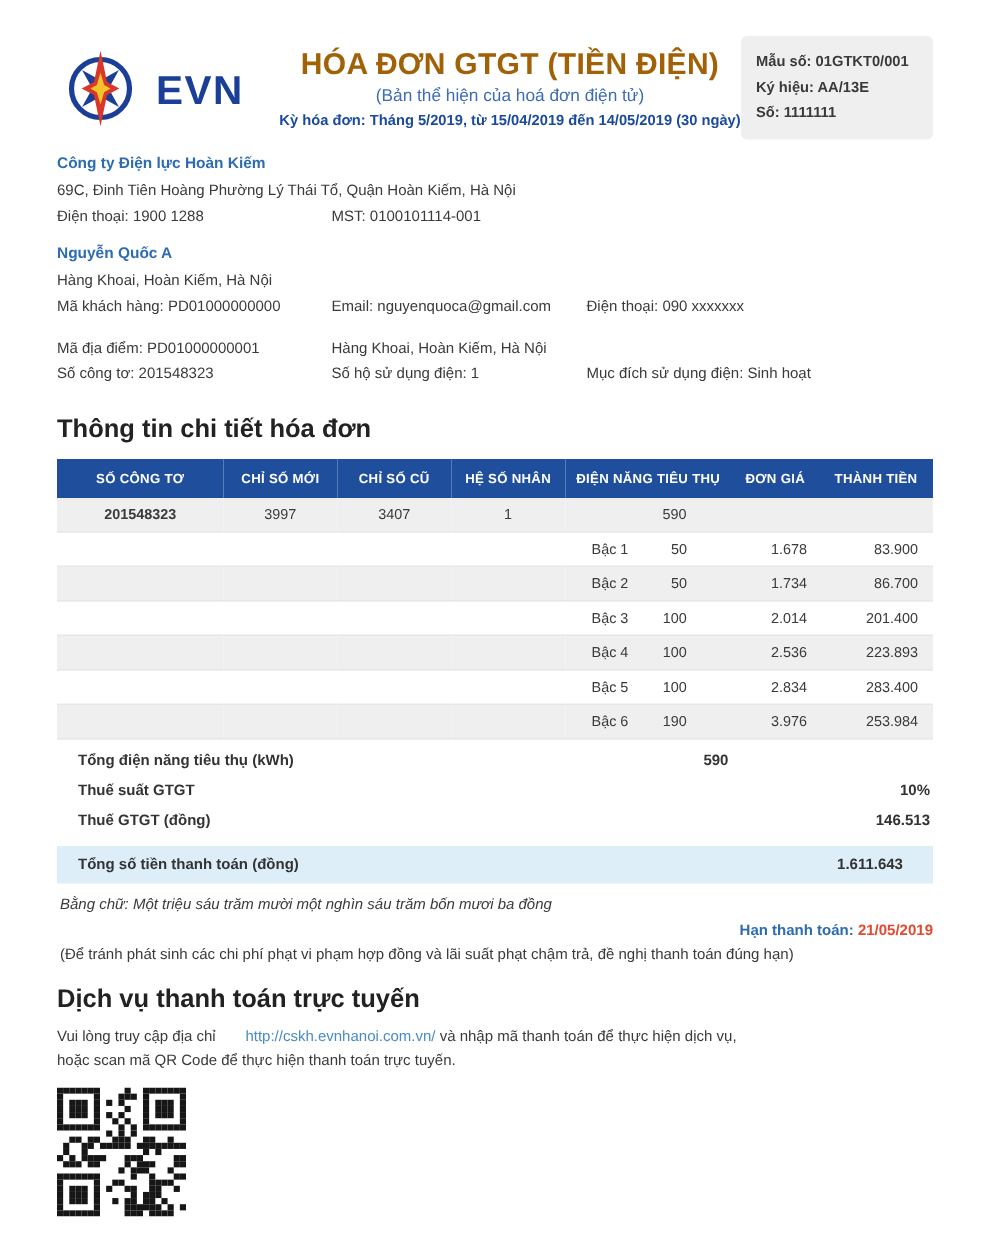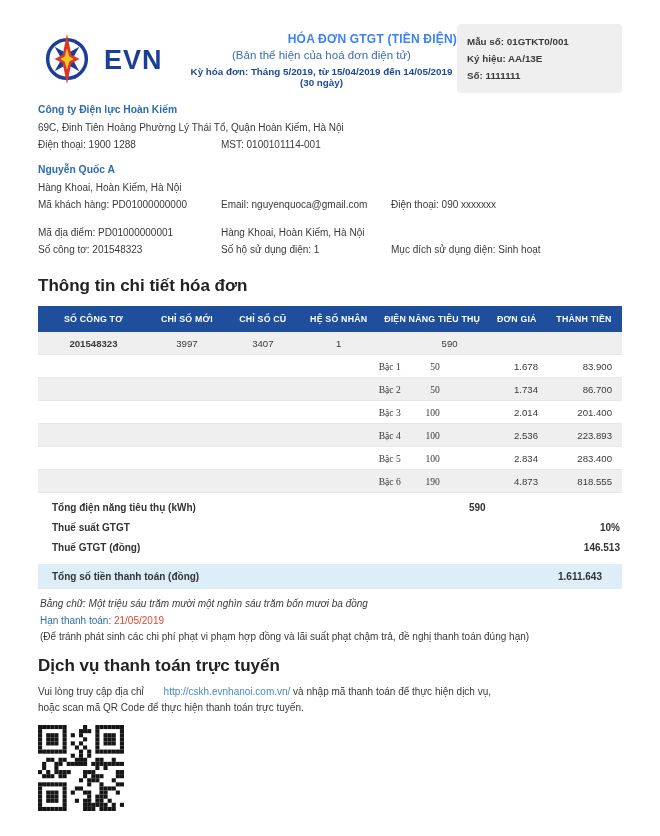--- a/index.html
+++ b/index.html
@@ -9,25 +9,25 @@
     font-family:"Liberation Sans", sans-serif; color:#3a3a3a; font-size:10px;
   }
   .page { padding:22px 38px 0 38px; }
 
   
   .header { display:flex; align-items:flex-start; }
   .logo-wrap { width:148px; padding-top:8px; }
   .logo-row { display:flex; align-items:center; gap:8px; }
   .evn-text { color:#1b3f96; font-weight:bold; font-size:27px; letter-spacing:1px; }
   .title-wrap { flex:1; text-align:center; padding-top:10px; }
-  .inv-title { color:#3b82f6; font-weight:bold; font-size:12px; letter-spacing:.2px;text-align:right; }
+  .inv-title { color:#a16207; font-weight:bold; font-size:20px; letter-spacing:.2px; }
   .inv-sub { color:#3c6cb4; font-size:11.5px; margin-top:3px; }
   .inv-period { color:#1b4a9b; font-weight:bold; font-size:9.8px; margin-top:5px; }
   .meta-box {
-    width:165px; background:#efefef; border-radius:4px; padding:9px 10px;
+    width:128px; background:#efefef; border-radius:4px; padding:9px 10px;
     font-size:9.8px; font-weight:bold; color:#3a3a3a; line-height:1.75; margin-top:2px;
   }
 
   
   .section { margin-top:11px; }
   .sec-name { color:#2e6cb0; font-weight:bold; font-size:10.3px; margin-bottom:4px; }
   .info-line { line-height:1.7; }
   .cols3 { display:grid; grid-template-columns:183px 170px 1fr; line-height:1.7; }
 
   
@@ -37,36 +37,36 @@
   table { border-collapse:collapse; width:100%; table-layout:fixed; }
   .inv-table { margin-top:10px; }
   .inv-table th {
     background:#1e4e9c; color:#fff; font-weight:bold; font-size:8.8px;
     padding:8px 2px; text-align:center; letter-spacing:.2px;
   }
   .inv-table td { font-size:9.6px; padding:5.5px 2px; text-align:center; color:#3a3a3a; }
   .inv-table tr.stripe { background:#efefef; }
   .inv-table tbody tr { border-bottom:1px solid #e7e7e7; }
   td.bold { font-weight:bold; }
-  .tier-cell { display:flex; justify-content:flex-start; padding-right:12px; gap:15px;font-family:Liberation Serif, serif; }
+  .tier-cell { display:flex; justify-content:center; padding-right:12px; gap:15px; }
   .tier-cell .qty { min-width:24px; text-align:right; }
   td.num-right { text-align:right; padding-right:8px; }
   td.amt-right { text-align:right; padding-right:10px; }
   td.cons-right { text-align:right; padding-right:30px; }
 
   
   .totals-table { margin-top:4px; }
   .totals-table td { font-size:10px; font-weight:bold; padding:4.5px 2px; color:#333; }
   .totals-table td.lbl { text-align:left; padding-left:14px; }
   .grand-table { margin-top:7px; }
   .grand-table td { background:#ddeef8; font-size:10px; font-weight:bold; padding:7px 2px; color:#333; }
   .grand-table td.lbl { text-align:left; padding-left:14px; }
 
   .words-line { font-style:italic; margin-top:9px; padding-left:2px; }
-  .due-line { margin-top:6px; padding-left:2px; font-weight:normal; }
+  .due-line { margin-top:6px; padding-left:2px; font-weight:bold;text-align:right; }
   .due-label { color:#2e6cb0; }
   .due-date { color:#e04a2f; }
   .note-line { margin-top:5px; padding-left:2px; }
 
   
   .pay-text { margin-top:8px; line-height:1.55; }
   .pay-link { color:#4a8bc2; text-decoration:none;padding-left:17px; }
   .qr-wrap { margin-top:10px; }
 </style>
 </head>
@@ -240,22 +240,22 @@
           <td></td>
           <td></td>
           <td></td>
           <td></td>
           <td>
             <div class="tier-cell">
               <span>Bậc 6</span>
               <span class="qty">190</span>
             </div>
           </td>
-          <td class="num-right">4.873</td>
-          <td class="amt-right">818.555</td>
+          <td class="num-right">3.976</td>
+          <td class="amt-right">253.984</td>
         </tr>
       </tbody>
   </table>
 
   <table class="totals-table">
     <colgroup>
       <col style="width:19%">
         <col style="width:13%">
         <col style="width:13%">
         <col style="width:13%">

